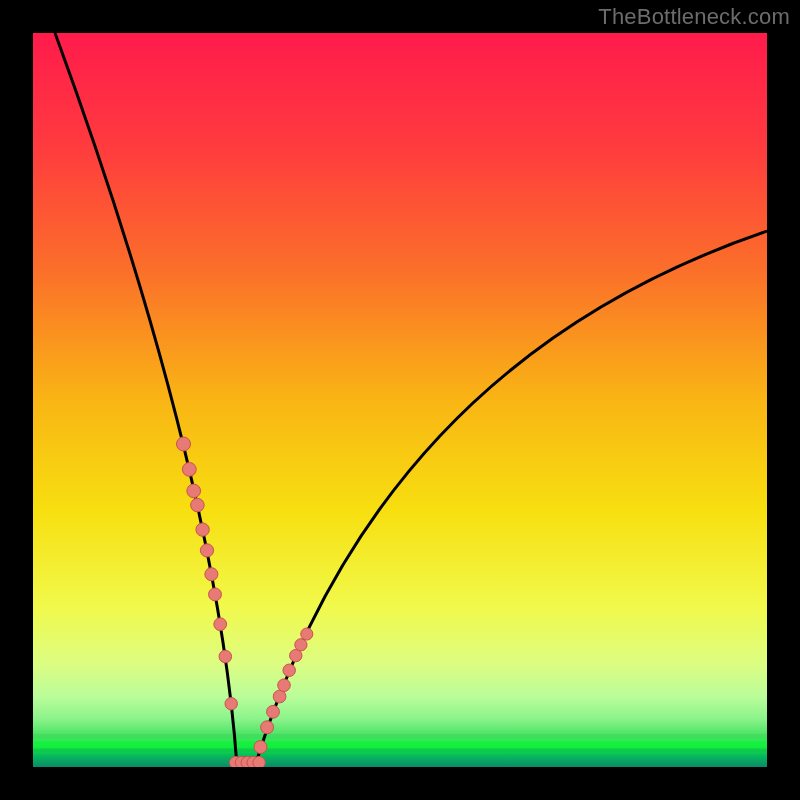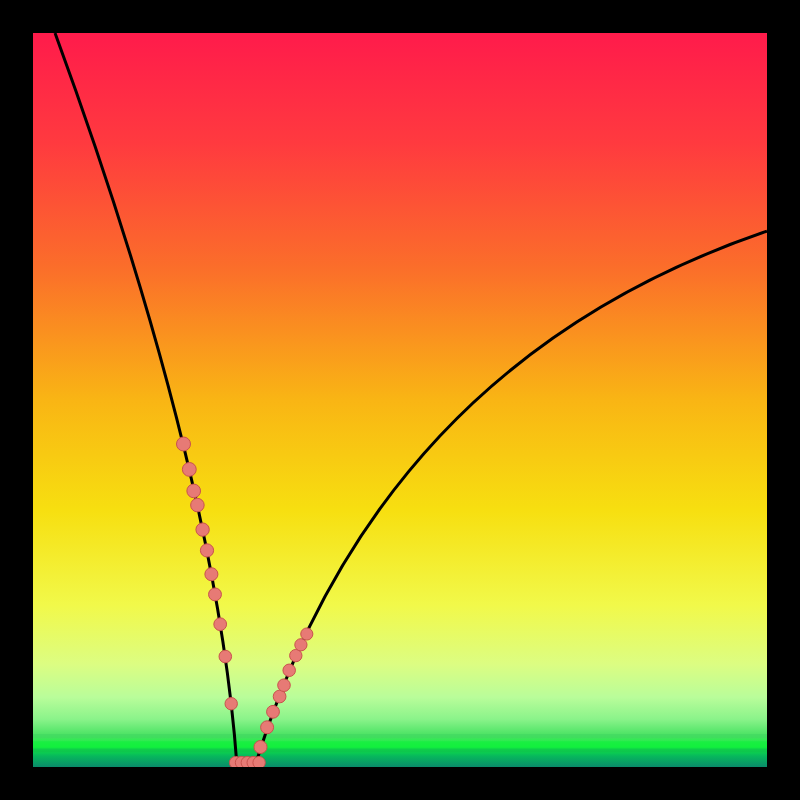--- a/index.html
+++ b/index.html
@@ -97,13 +97,14 @@
           <circle cx="267.9" cy="611.8" r="6.119999999999999" fill="#e77a75" stroke="#c9524d" stroke-width="1"></circle>
           <circle cx="273.8" cy="601.0" r="6.06" fill="#e77a75" stroke="#c9524d" stroke-width="1"></circle>
           <circle cx="202.6" cy="729.6" r="6.2" fill="#e77a75" stroke="#c9524d" stroke-width="1"></circle>
           <circle cx="208.5" cy="729.6" r="6.2" fill="#e77a75" stroke="#c9524d" stroke-width="1"></circle>
           <circle cx="214.3" cy="729.6" r="6.2" fill="#e77a75" stroke="#c9524d" stroke-width="1"></circle>
           <circle cx="220.2" cy="729.6" r="6.2" fill="#e77a75" stroke="#c9524d" stroke-width="1"></circle>
           <circle cx="226.1" cy="729.6" r="6.2" fill="#e77a75" stroke="#c9524d" stroke-width="1"></circle>
         </g>
     </svg>
   </div>
+  <div class="watermark">TheBottleneck.com</div>
 </div>
 
 </body></html>

